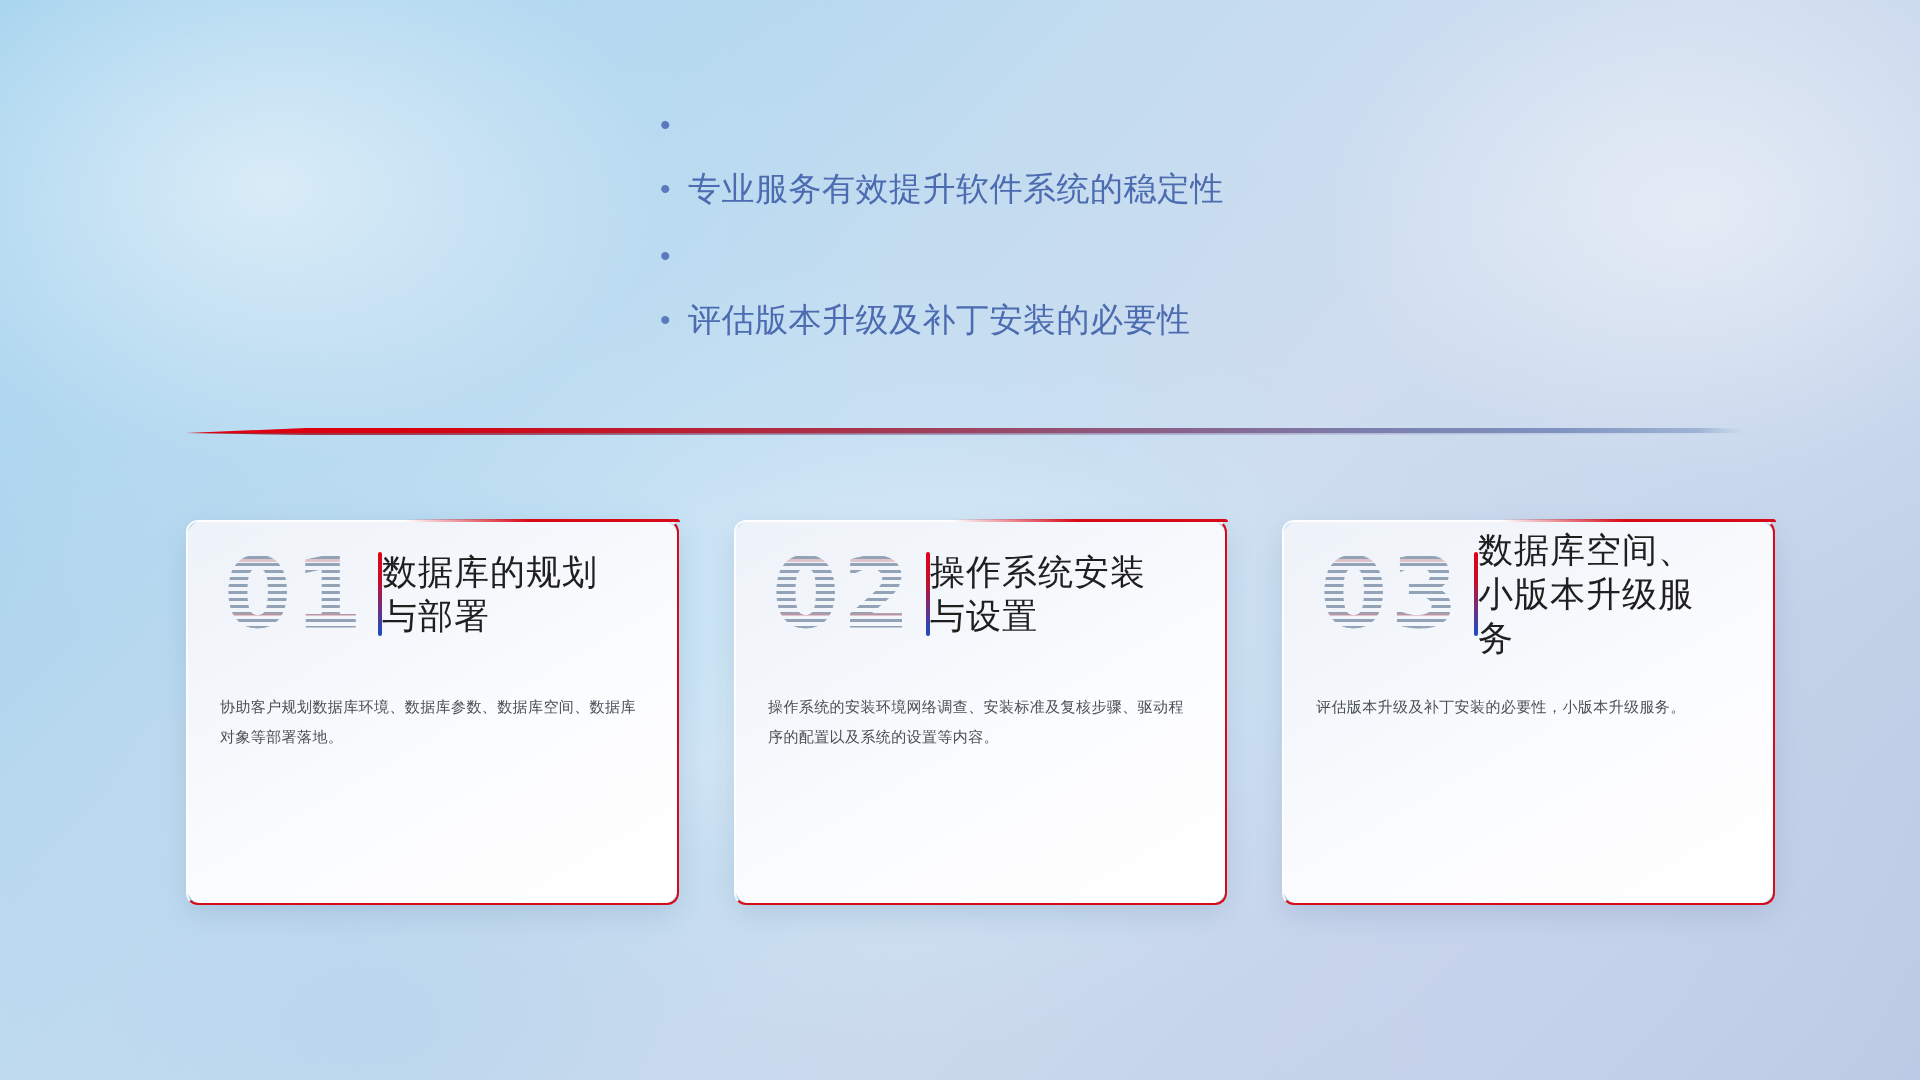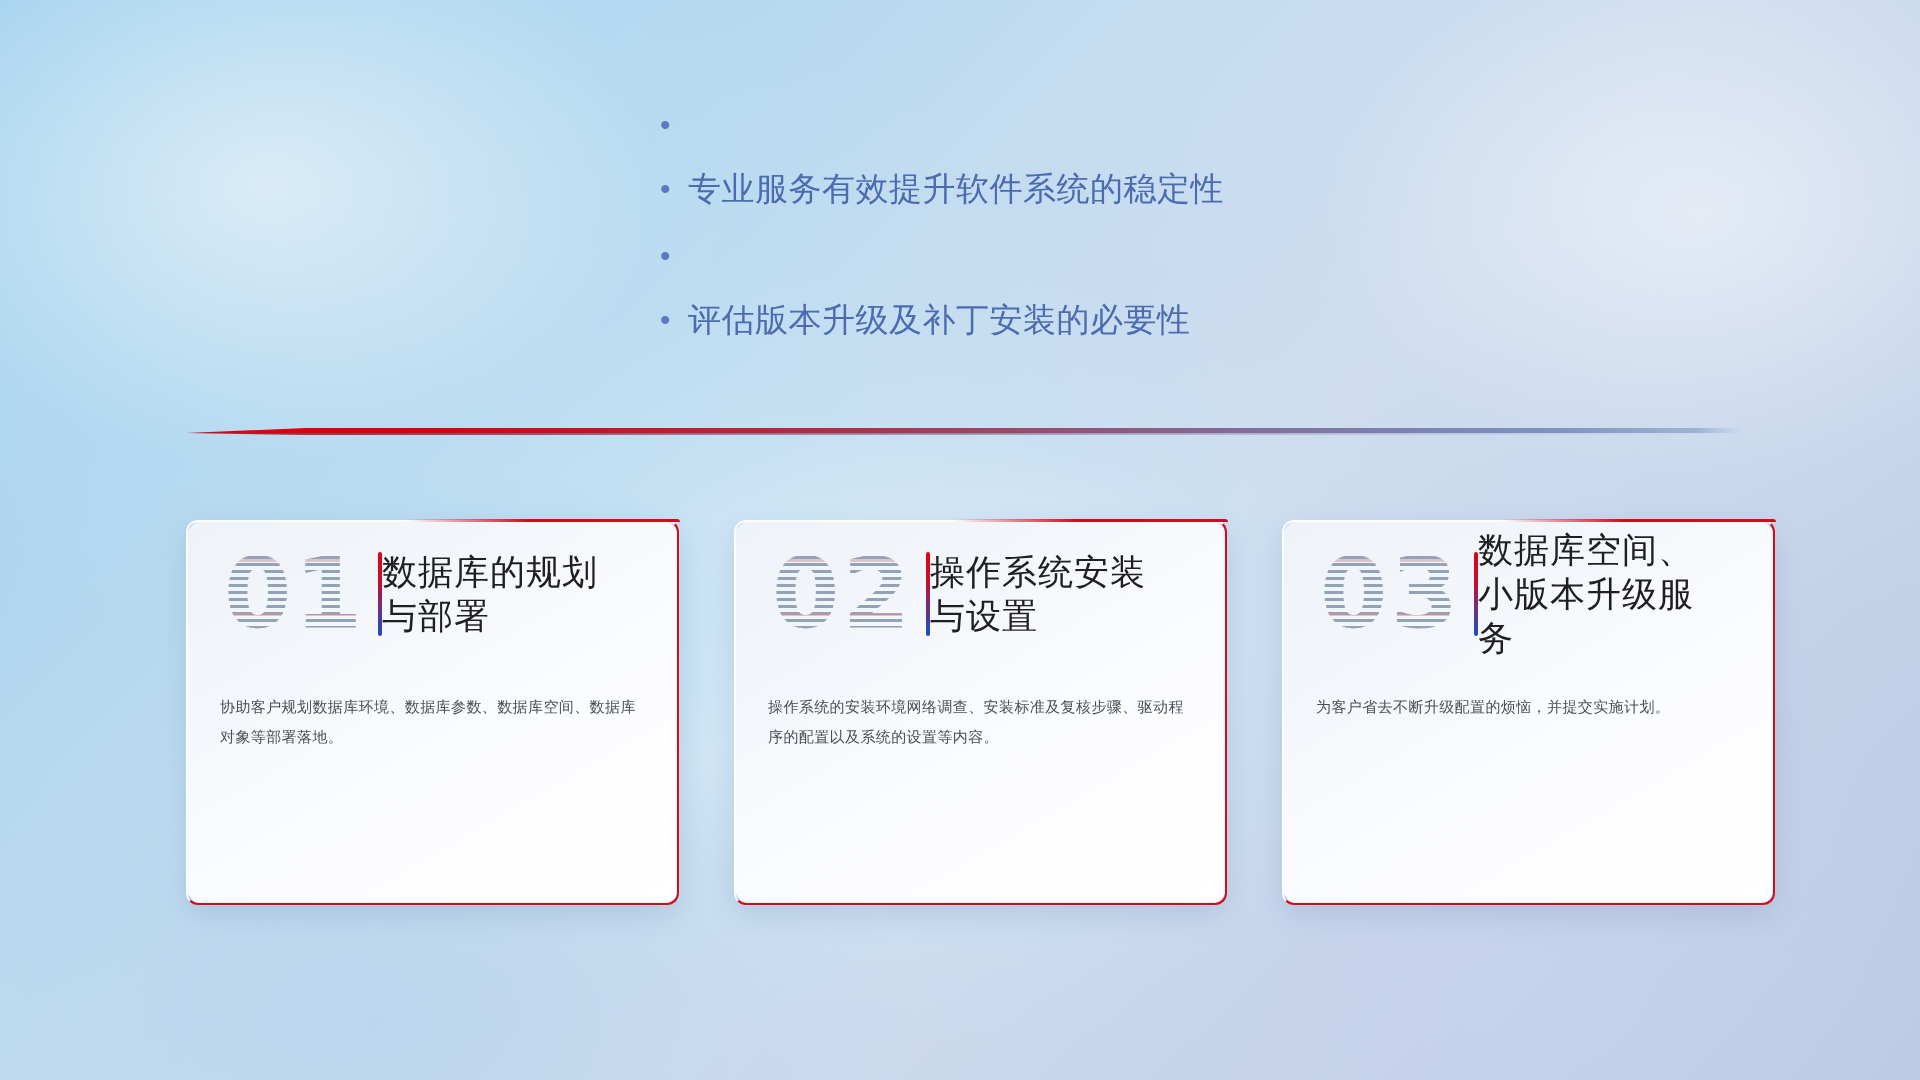--- a/index.html
+++ b/index.html
@@ -245,16 +245,16 @@
   <div class="card">
     <div class="card-red-top"></div>
     <div class="card-head">
       <div class="num">
         <div class="glyph">03</div>
         <div class="glyph tint">03</div>
       </div>
       <div class="vdiv"></div>
       <div class="card-title">数据库空间、小版本升级服务</div>
     </div>
-    <div class="card-body">为客户省去不断升级配置的烦恼，并提交实施计划。</div>
+    <div class="card-body">评估版本升级及补丁安装的必要性，小版本升级服务。</div>
   </div>
 
 </div>
 
 </body></html>

